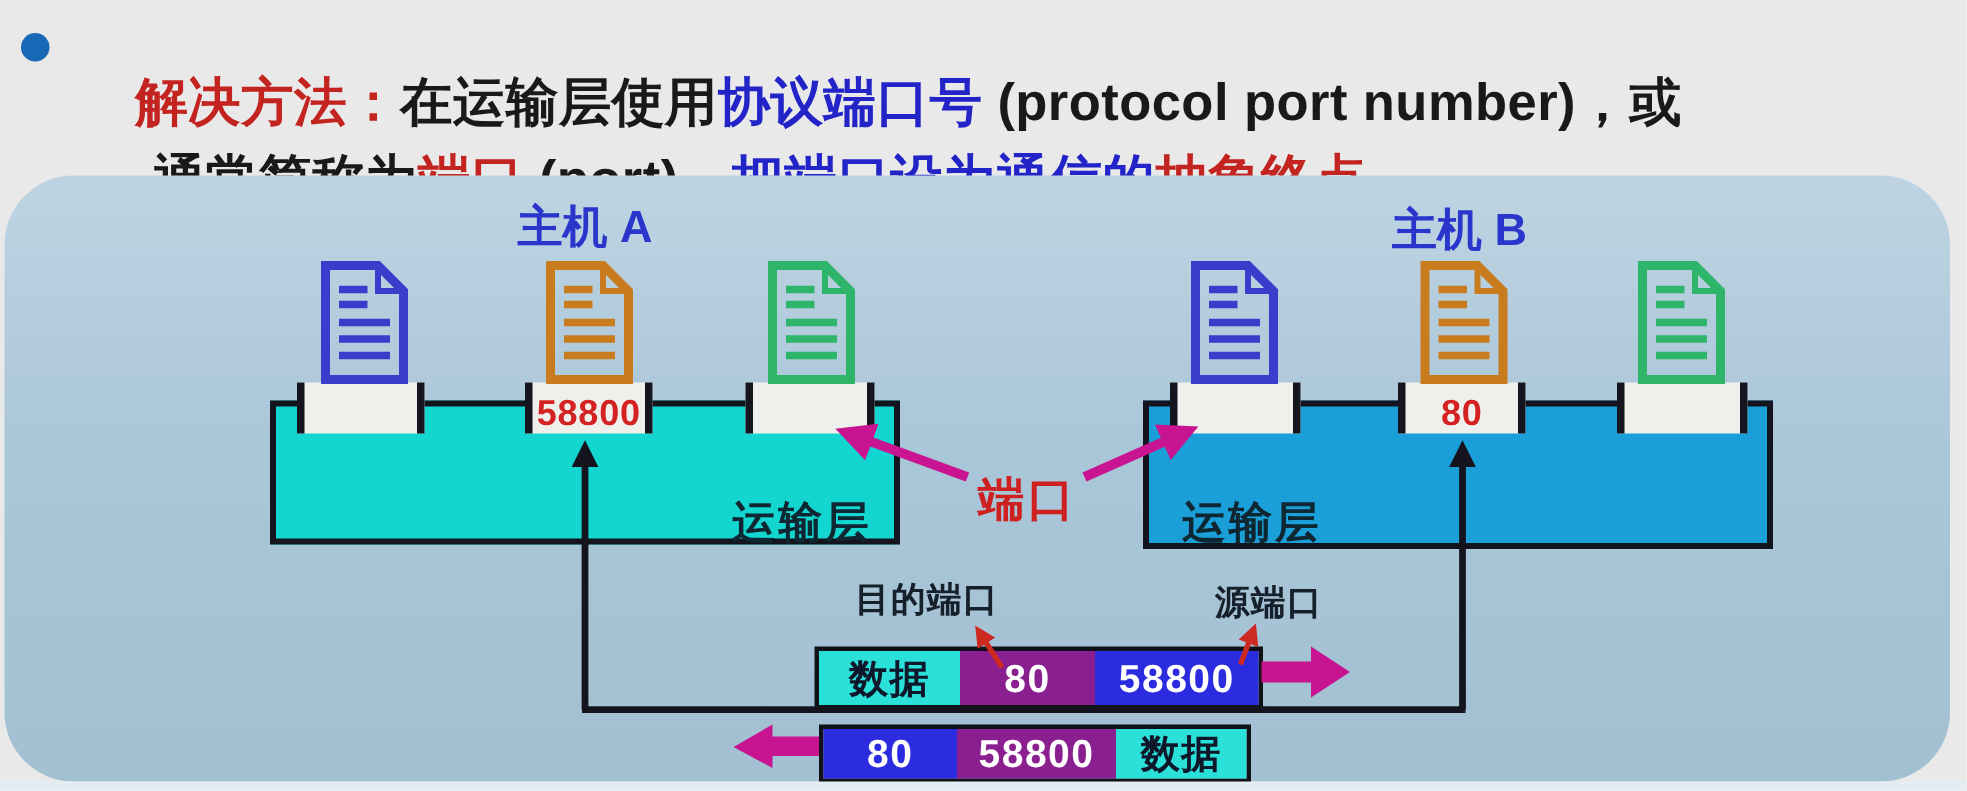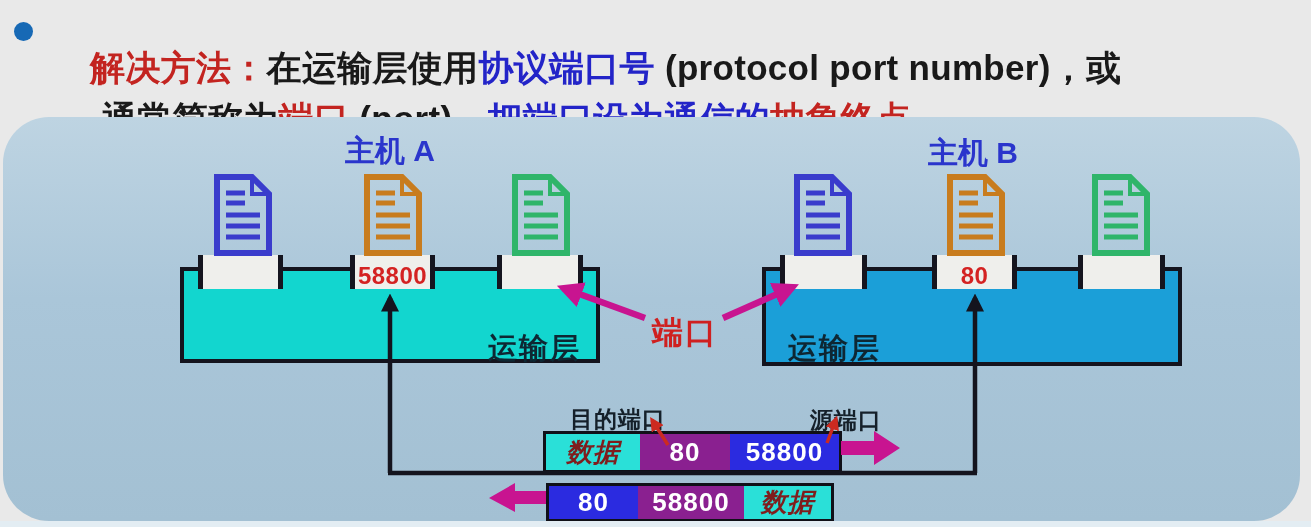--- a/index.html
+++ b/index.html
@@ -39,29 +39,29 @@
   
   .doc { position:absolute; width:62px; height:86px; }
   .doc svg { display:block; width:100%; height:100%; }
   .c-blue   { color:#3a3ccc; }
   .c-orange { color:#c87c1e; }
   .c-green  { color:#2fb56a; }
   
   .port-callout { position:absolute; left:642px; top:312px; width:86px; text-align:center;
     font-size:31px; color:#cf2020; letter-spacing:2px; }
   .plabel { position:absolute; font-size:23px; color:#15202a; letter-spacing:1px; }
-  .plabel.dest { left:570px; top:384px;margin-top:20px; }
-  .plabel.src  { left:810px; top:405px;font-family:Liberation Mono, monospace; }
+  .plabel.dest { left:570px; top:384px; }
+  .plabel.src  { left:810px; top:386px;font-family:Liberation Mono, monospace; }
   
   .packet { position:absolute; display:flex; border:3px solid #101018; }
   .pk1 { left:543px; top:431px; height:36px; }
   .pk2 { left:546px; top:483px; height:33px; }
   .pseg { display:flex; align-items:center; justify-content:center;
     font-size:26px; letter-spacing:1px; }
-  .pseg.cyan   { background:#2ae0d8; color:#7f1d1d;font-style:italic; }
+  .pseg.cyan   { background:#2ae0d8; color:#0f172a; }
   .pseg.purple { background:#8a2090; color:#ffffff; }
   .pseg.blue   { background:#2b2be0; color:#ffffff; }
   .w-data1 { width:94px; }  .w-dest1 { width:90px; }  .w-src1 { width:109px; }
   .w-dest2 { width:89px; }  .w-src2  { width:106px; } .w-data2 { width:87px; }
   
   .overlay { position:absolute; left:0; top:0; width:1311px; height:527px;
     pointer-events:none; }
 </style>
 </head>
 <body>

